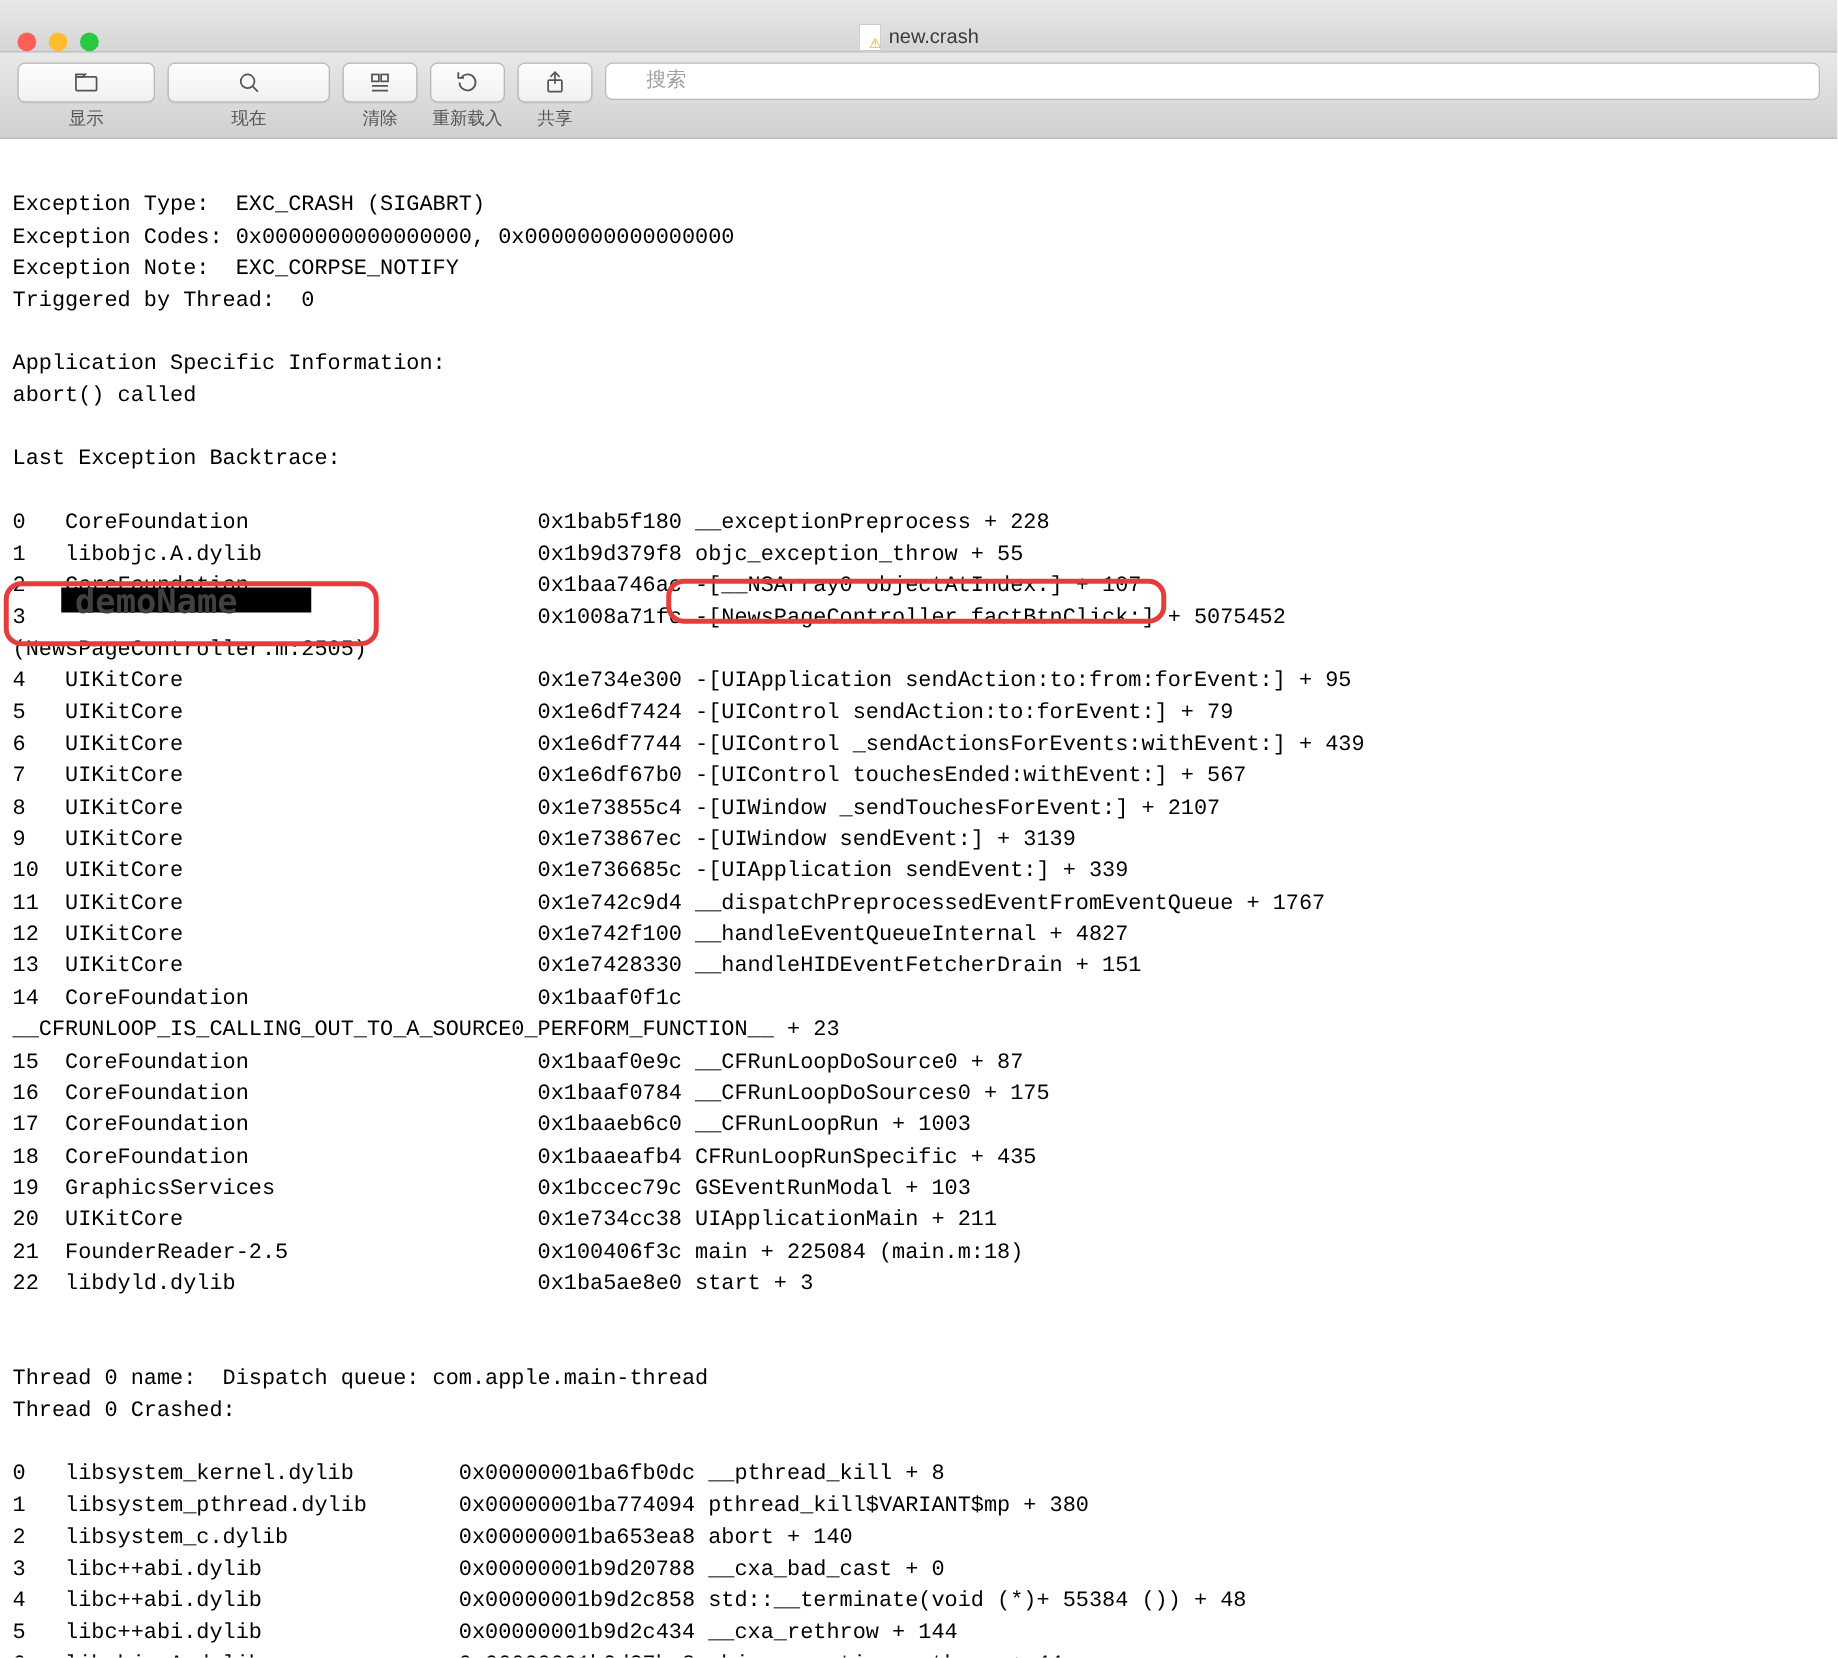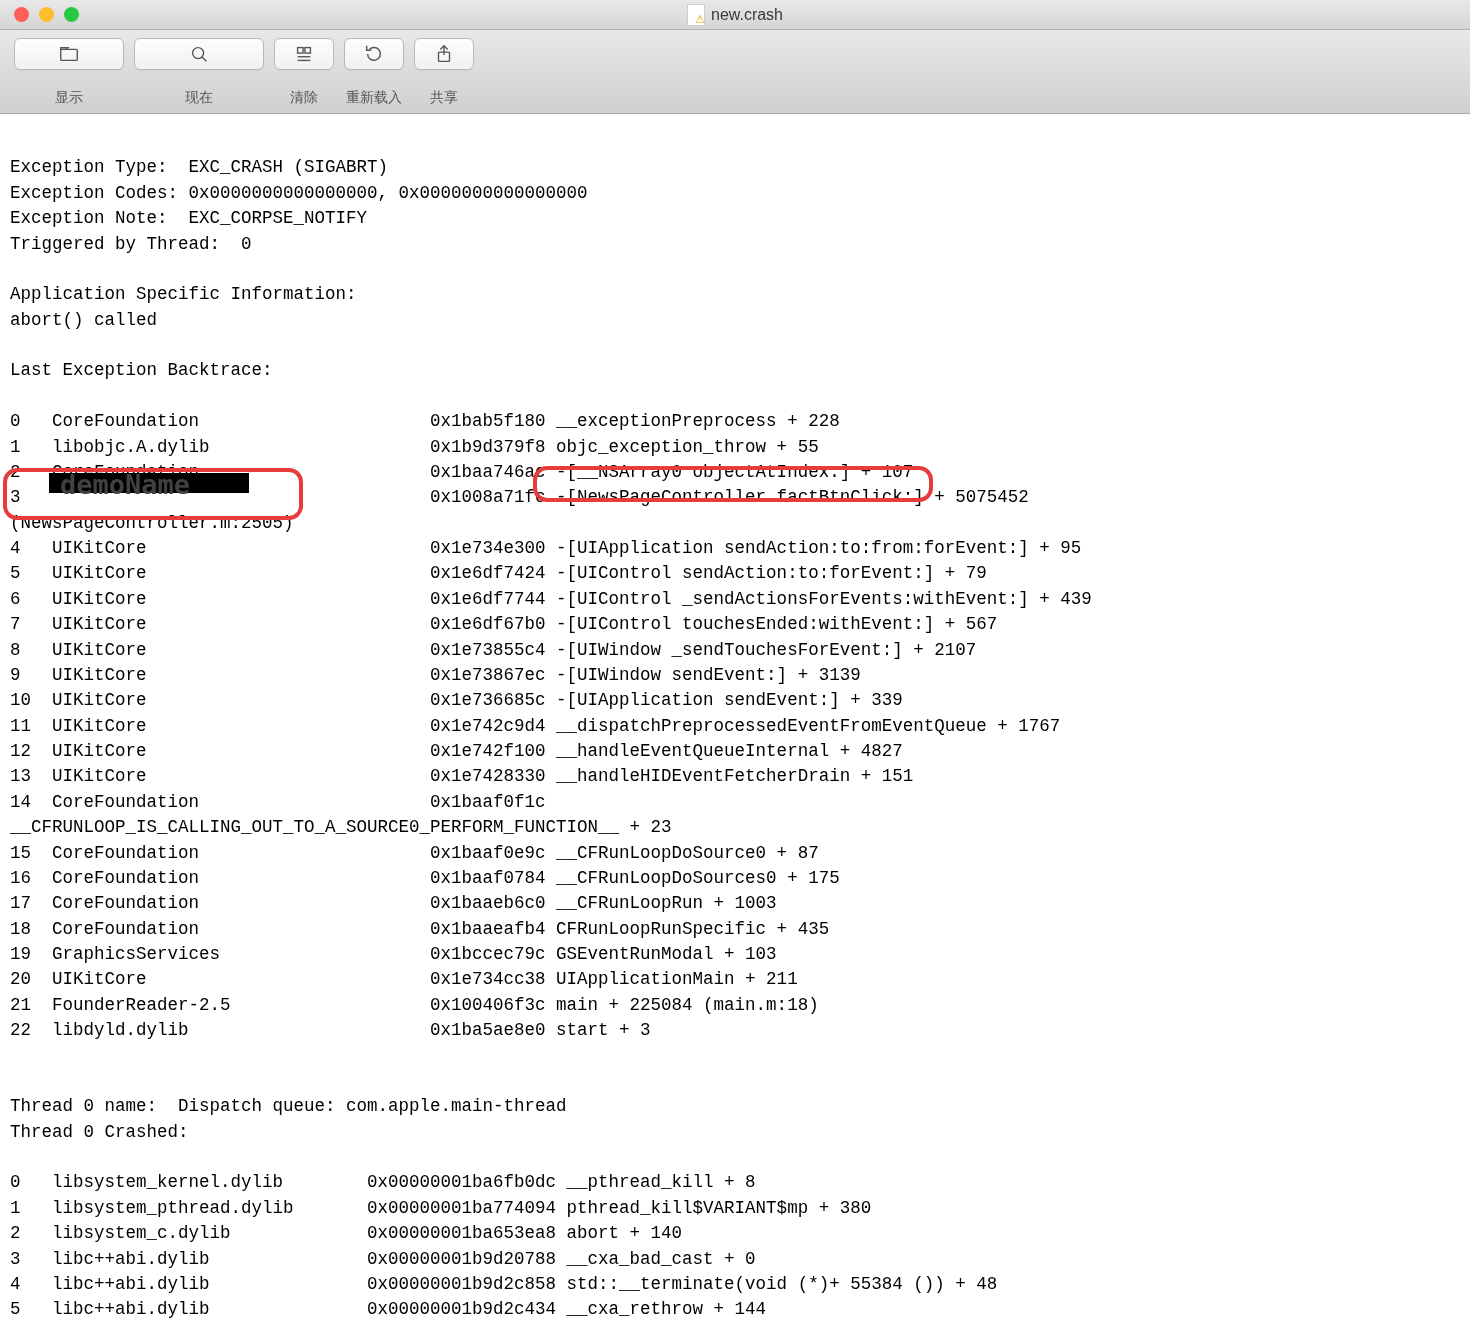--- a/index.html
+++ b/index.html
@@ -4,23 +4,23 @@
   <style>
     * { margin: 0; padding: 0; box-sizing: border-box; }
     body {
       font-family: -apple-system, BlinkMacSystemFont, "Helvetica Neue", sans-serif;
       background: #ffffff;
       width: 1470px;
       height: 1326px;
     }
     .titlebar {
       background: linear-gradient(to bottom, #e8e8e8, #d5d5d5);
-      height: 30px;
-      display: flex;
-      align-items: center;
+      height: 42px;
+      display: flex;
+      align-items: flex-end;
       position: relative;
       border-bottom: 1px solid #b0b0b0;
     }
     .traffic-lights {
       display: flex;
       gap: 10px;
       padding-left: 14px;
     }
     .light {
       width: 15px;
@@ -79,21 +79,21 @@
       justify-content: center;
       box-shadow: 0 1px 1px rgba(0,0,0,0.05);
     }
     .tb-btn.single { width: 60px; }
     .tb-btn.wide1 { width: 110px; }
     .tb-btn.wide2 { width: 130px; }
     .tb-btn svg { width: 22px; height: 22px; }
     .tb-label {
       font-size: 14px;
       color: #555;
-      margin-top: 19px;
+      margin-top: 4px;
       text-align: left;
     }
     .search-input {
       width: 100%;
       height: 30px;
       border-radius: 6px;
       border: 1px solid #b8b8b8;
       background: #fff;
       padding: 0 10px 0 32px;
       font-size: 16px;
@@ -209,20 +209,29 @@
     <div class="tb-btn single">
       <svg viewBox="0 0 24 24" fill="none" stroke="#555" stroke-width="1.5">
           <rect x="6" y="10" width="12" height="10" rx="1"></rect>
           <line x1="12" y1="3" x2="12" y2="13"></line>
           <polyline points="8,7 12,3 16,7"></polyline>
         </svg>
     </div>
     <div class="tb-label">共享</div>
   </div>
 
+  <div class="search-container">
+    <span class="search-mag">
+      <svg width="16" height="16" viewBox="0 0 24 24" fill="none" stroke="#888" stroke-width="2">
+          <circle cx="10" cy="10" r="6"></circle>
+          <line x1="15" y1="15" x2="21" y2="21"></line>
+        </svg>
+    </span>
+    <input type="text" class="search-input" placeholder="搜索" style="">
+  </div>
 </div>
 
 <div class="content">
 <span>Exception Type:  EXC_CRASH (SIGABRT)
 Exception Codes: 0x0000000000000000, 0x0000000000000000
 Exception Note:  EXC_CORPSE_NOTIFY
 Triggered by Thread:  0
 
 Application Specific Information:
 abort() called

